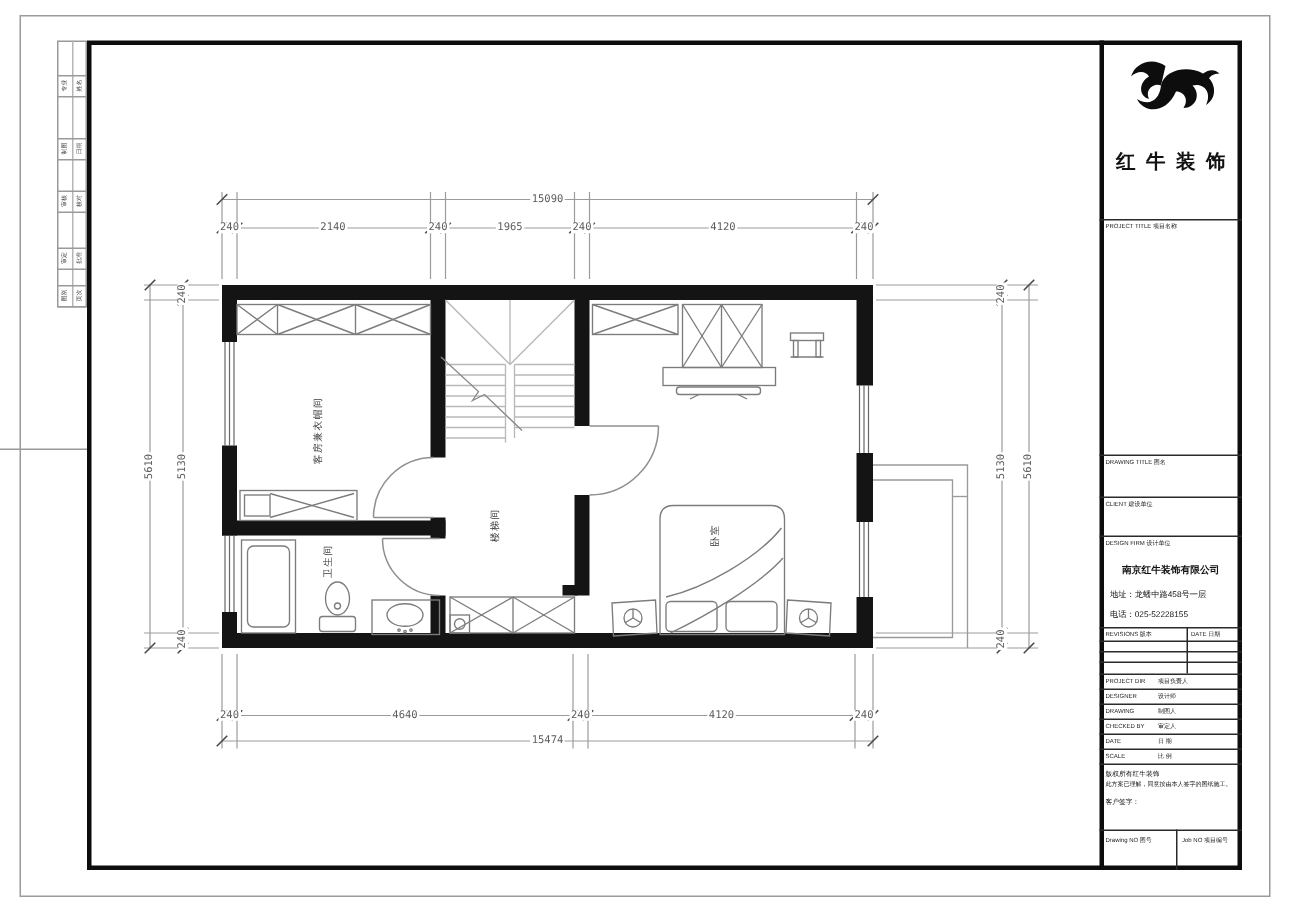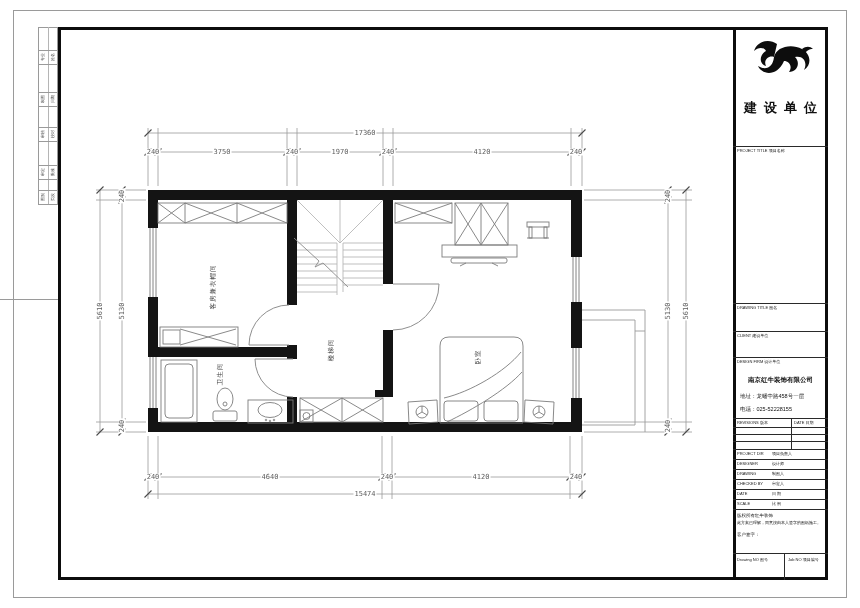--- a/index.html
+++ b/index.html
@@ -272,25 +272,25 @@
         <line x1="96.5" y1="435.5" x2="103.5" y2="428.5"></line>
       <line x1="664.5" y1="193.5" x2="671.5" y2="186.5"></line>
         <line x1="664.5" y1="203.5" x2="671.5" y2="196.5"></line>
       <line x1="664.5" y1="425.5" x2="671.5" y2="418.5"></line>
         <line x1="664.5" y1="435.5" x2="671.5" y2="428.5"></line>
       <line x1="682.5" y1="193.5" x2="689.5" y2="186.5"></line>
         <line x1="682.5" y1="435.5" x2="689.5" y2="428.5"></line>
     </g>
   </svg>
 
-  <span class="dimtext" style="left:365px;top:133px">17360</span>
+  <span class="dimtext" style="left:365px;top:133px">15090</span>
   <span class="dimtext" style="left:153px;top:152px">240</span>
-  <span class="dimtext" style="left:222px;top:152px">3750</span>
+  <span class="dimtext" style="left:222px;top:152px">2140</span>
   <span class="dimtext" style="left:292px;top:152px">240</span>
-  <span class="dimtext" style="left:340px;top:152px">1970</span>
+  <span class="dimtext" style="left:340px;top:152px">1965</span>
   <span class="dimtext" style="left:388px;top:152px">240</span>
   <span class="dimtext" style="left:482px;top:152px">4120</span>
   <span class="dimtext" style="left:576px;top:152px">240</span>
   <span class="dimtext" style="left:153px;top:477px">240</span>
   <span class="dimtext" style="left:270px;top:477px">4640</span>
   <span class="dimtext" style="left:387px;top:477px">240</span>
   <span class="dimtext" style="left:481px;top:477px">4120</span>
   <span class="dimtext" style="left:576px;top:477px">240</span>
   <span class="dimtext" style="left:365px;top:494px">15474</span>
   <span class="dimtext v" style="left:100px;top:311px">5610</span>
@@ -309,21 +309,21 @@
 
   <div>
 
     <svg class="abs" style="left:747px;top:36px" width="66" height="58" viewBox="0 0 66 58">
       <g fill="#0d0d0d">
         <path d="M30,8 C22,2 10,5 7,15 C11,11 17,11 19,15 C12,19 12,28 19,30 C16,24 22,19 27,21 Z"></path>
         <path d="M27,21 C29,11 44,7 55,13 C64,18 65,29 57,34 C61,26 56,19 48,21 C54,27 50,36 42,36 C46,30 42,25 37,25 C30,41 15,39 11,30 C19,35 26,31 27,21 Z"></path>
         <path d="M55,13 C59,10 63,10 66,13 C62,13 59,15 58,18 Z"></path>
       </g>
     </svg>
-    <div class="brand">建设单位</div>
+    <div class="brand">红牛装饰</div>
 
     <div class="tb-line" style="left:733px;top:146px;width:95px"></div>
     <div class="tb-line" style="left:733px;top:303px;width:95px"></div>
     <div class="tb-line" style="left:733px;top:331px;width:95px"></div>
     <div class="tb-line" style="left:733px;top:357px;width:95px"></div>
     <div class="tb-line" style="left:733px;top:418px;width:95px"></div>
     <div class="tb-line" style="left:733px;top:427px;width:95px"></div>
     <div class="tb-line" style="left:733px;top:434px;width:95px"></div>
     <div class="tb-line" style="left:733px;top:441px;width:95px"></div>
     <div class="tb-line" style="left:733px;top:449px;width:95px"></div>

